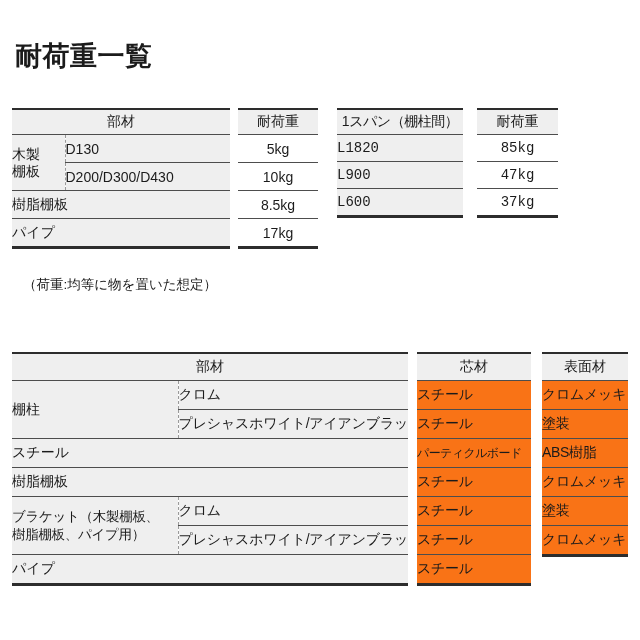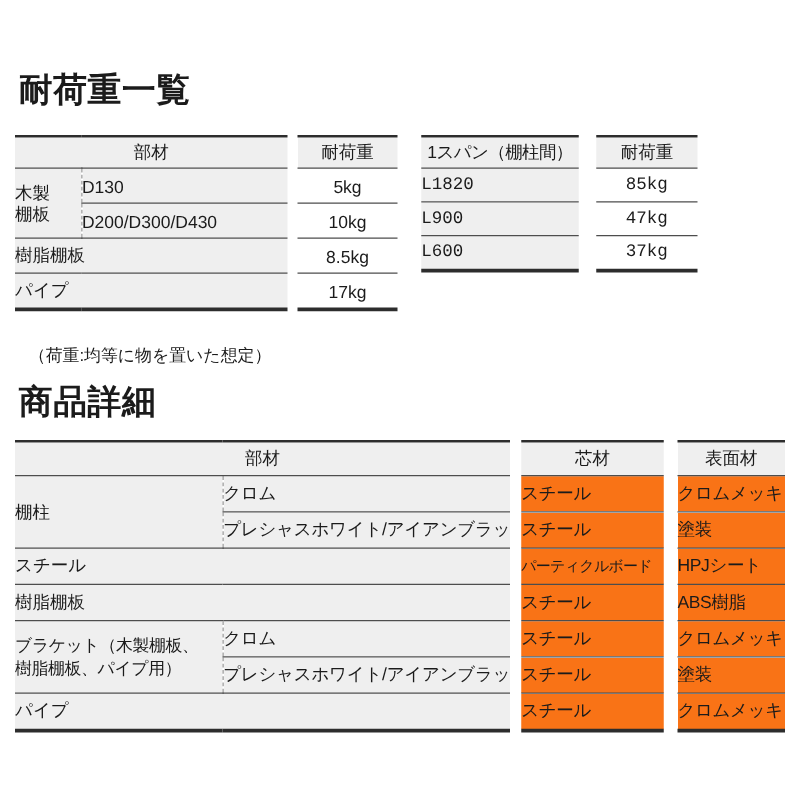--- a/index.html
+++ b/index.html
@@ -46,21 +46,21 @@
   .group-lines div { white-space:nowrap; }
   .bk-lines { line-height:18px; font-size:13.5px; letter-spacing:-0.3px; }
 
   .note { position:absolute; font-size:13.5px; line-height:19px; white-space:nowrap; }
 </style>
 </head>
 <body>
 
 <div id="canvas">
 
-  <div class="sec-title" style="left:15px; top:54px;text-align:right;">耐荷重一覧</div>
+  <div class="sec-title" style="left:15px; top:38px;text-align:right;">耐荷重一覧</div>
 
   <div class="trow" style="left:12px; top:108px;">
 
     <table class="tbl tA" style="width:218px;">
       <colgroup>
           <col style="width:53px">
           <col style="width:165px">
         </colgroup>
       <tbody>
           <tr>
@@ -143,21 +143,20 @@
           </tr>
       <tr>
             <td class="val">37kg</td>
           </tr>
     </tbody>
       </table>
   </div>
 
   <div class="note" style="left:23px; top:275px;">（荷重:均等に物を置いた想定）</div>
 
-  <div class="sec-title" style="left:15px; top:303px;">商品詳細</div>
 
   <div class="trow" style="left:12px; top:352px;">
 
     <table class="tbl t2" style="width:396px;">
       <colgroup>
           <col style="width:166px">
           <col style="width:230px">
         </colgroup>
       <tbody>
           <tr>
@@ -232,23 +231,20 @@
           <tr>
             <th>表面材</th>
           </tr>
       <tr>
             <td class="mat">クロムメッキ</td>
           </tr>
       <tr>
             <td class="mat">塗装</td>
           </tr>
       <tr>
-            <td class="mat">HPJシート</td>
-          </tr>
-      <tr>
             <td class="mat">ABS樹脂</td>
           </tr>
       <tr>
             <td class="mat">クロムメッキ</td>
           </tr>
       <tr>
             <td class="mat">塗装</td>
           </tr>
       <tr>
             <td class="mat">クロムメッキ</td>

